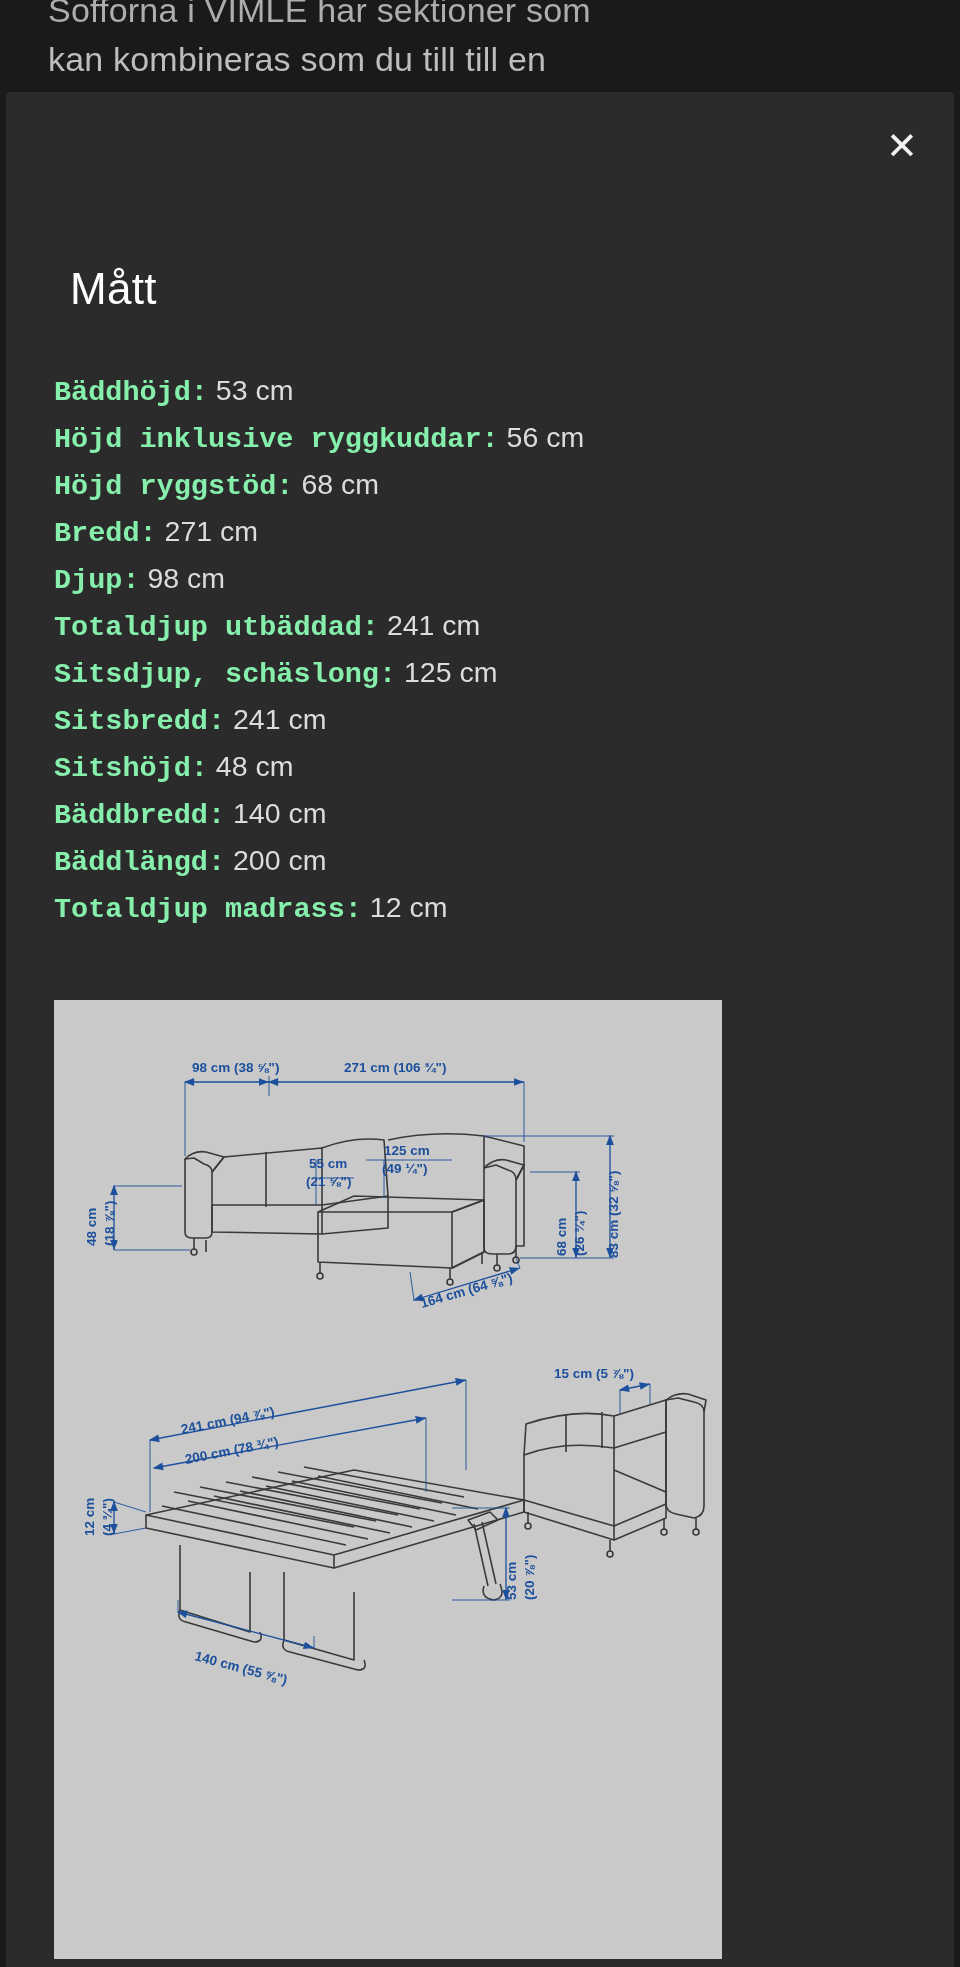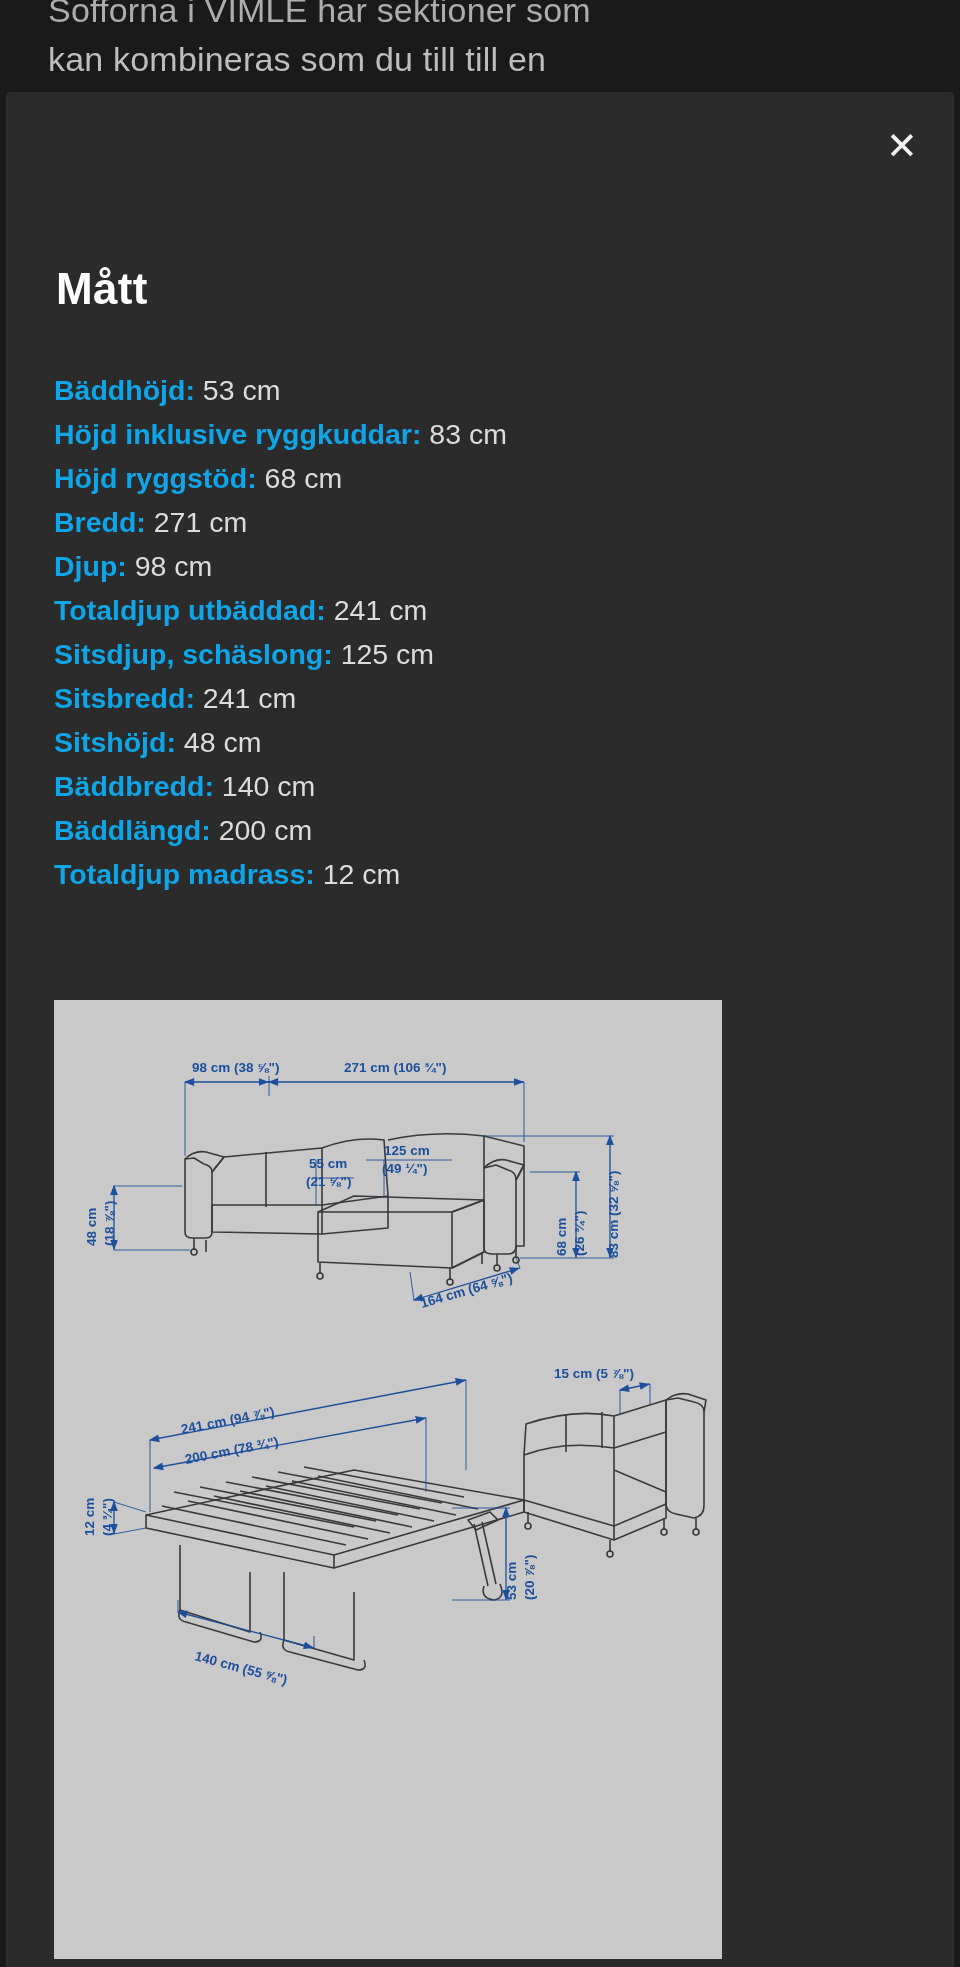--- a/index.html
+++ b/index.html
@@ -43,40 +43,41 @@
     display: flex; align-items: center; justify-content: center;
     color: #f2f2f2;
     font-size: 38px;
     line-height: 1;
     cursor: pointer;
     background: none; border: none;
     font-family: "Liberation Sans", sans-serif;
   }
   .modal-title {
     position: absolute;
-    left: 50px; top: 172px;
+    left: 64px; top: 172px;
     color: #ffffff;
     font-size: 44px;
-    font-weight: bold;
+    font-weight: normal;
     letter-spacing: 0.3px;
   }
   .spec-list {
     position: absolute;
     left: 48px; top: 276px;
     width: 860px;
   }
   .spec-row {
     font-size: 28.5px;
     line-height: 44px;
     color: #e8e8e8;
     white-space: nowrap;
   }
   .spec-row .k {
     font-weight: bold;
-    color: #0ea5e9;
+    color: #86efac;
+    font-family: Liberation Mono, monospace;
   }
   .spec-row .v {
     font-weight: normal;
     color: #dcdcdc;
   }
 
   
   .diagram {
     position: absolute;
     left: 48px; top: 908px;
@@ -102,21 +103,21 @@
 
     <div class="modal-title">Mått</div>
 
     <div class="spec-list">
       <div class="spec-row">
         <span class="k">Bäddhöjd:</span>
         <span class="v">53 cm</span>
       </div>
       <div class="spec-row">
         <span class="k">Höjd inklusive ryggkuddar:</span>
-        <span class="v">83 cm</span>
+        <span class="v">56 cm</span>
       </div>
       <div class="spec-row">
         <span class="k">Höjd ryggstöd:</span>
         <span class="v">68 cm</span>
       </div>
       <div class="spec-row">
         <span class="k">Bredd:</span>
         <span class="v">271 cm</span>
       </div>
       <div class="spec-row">

